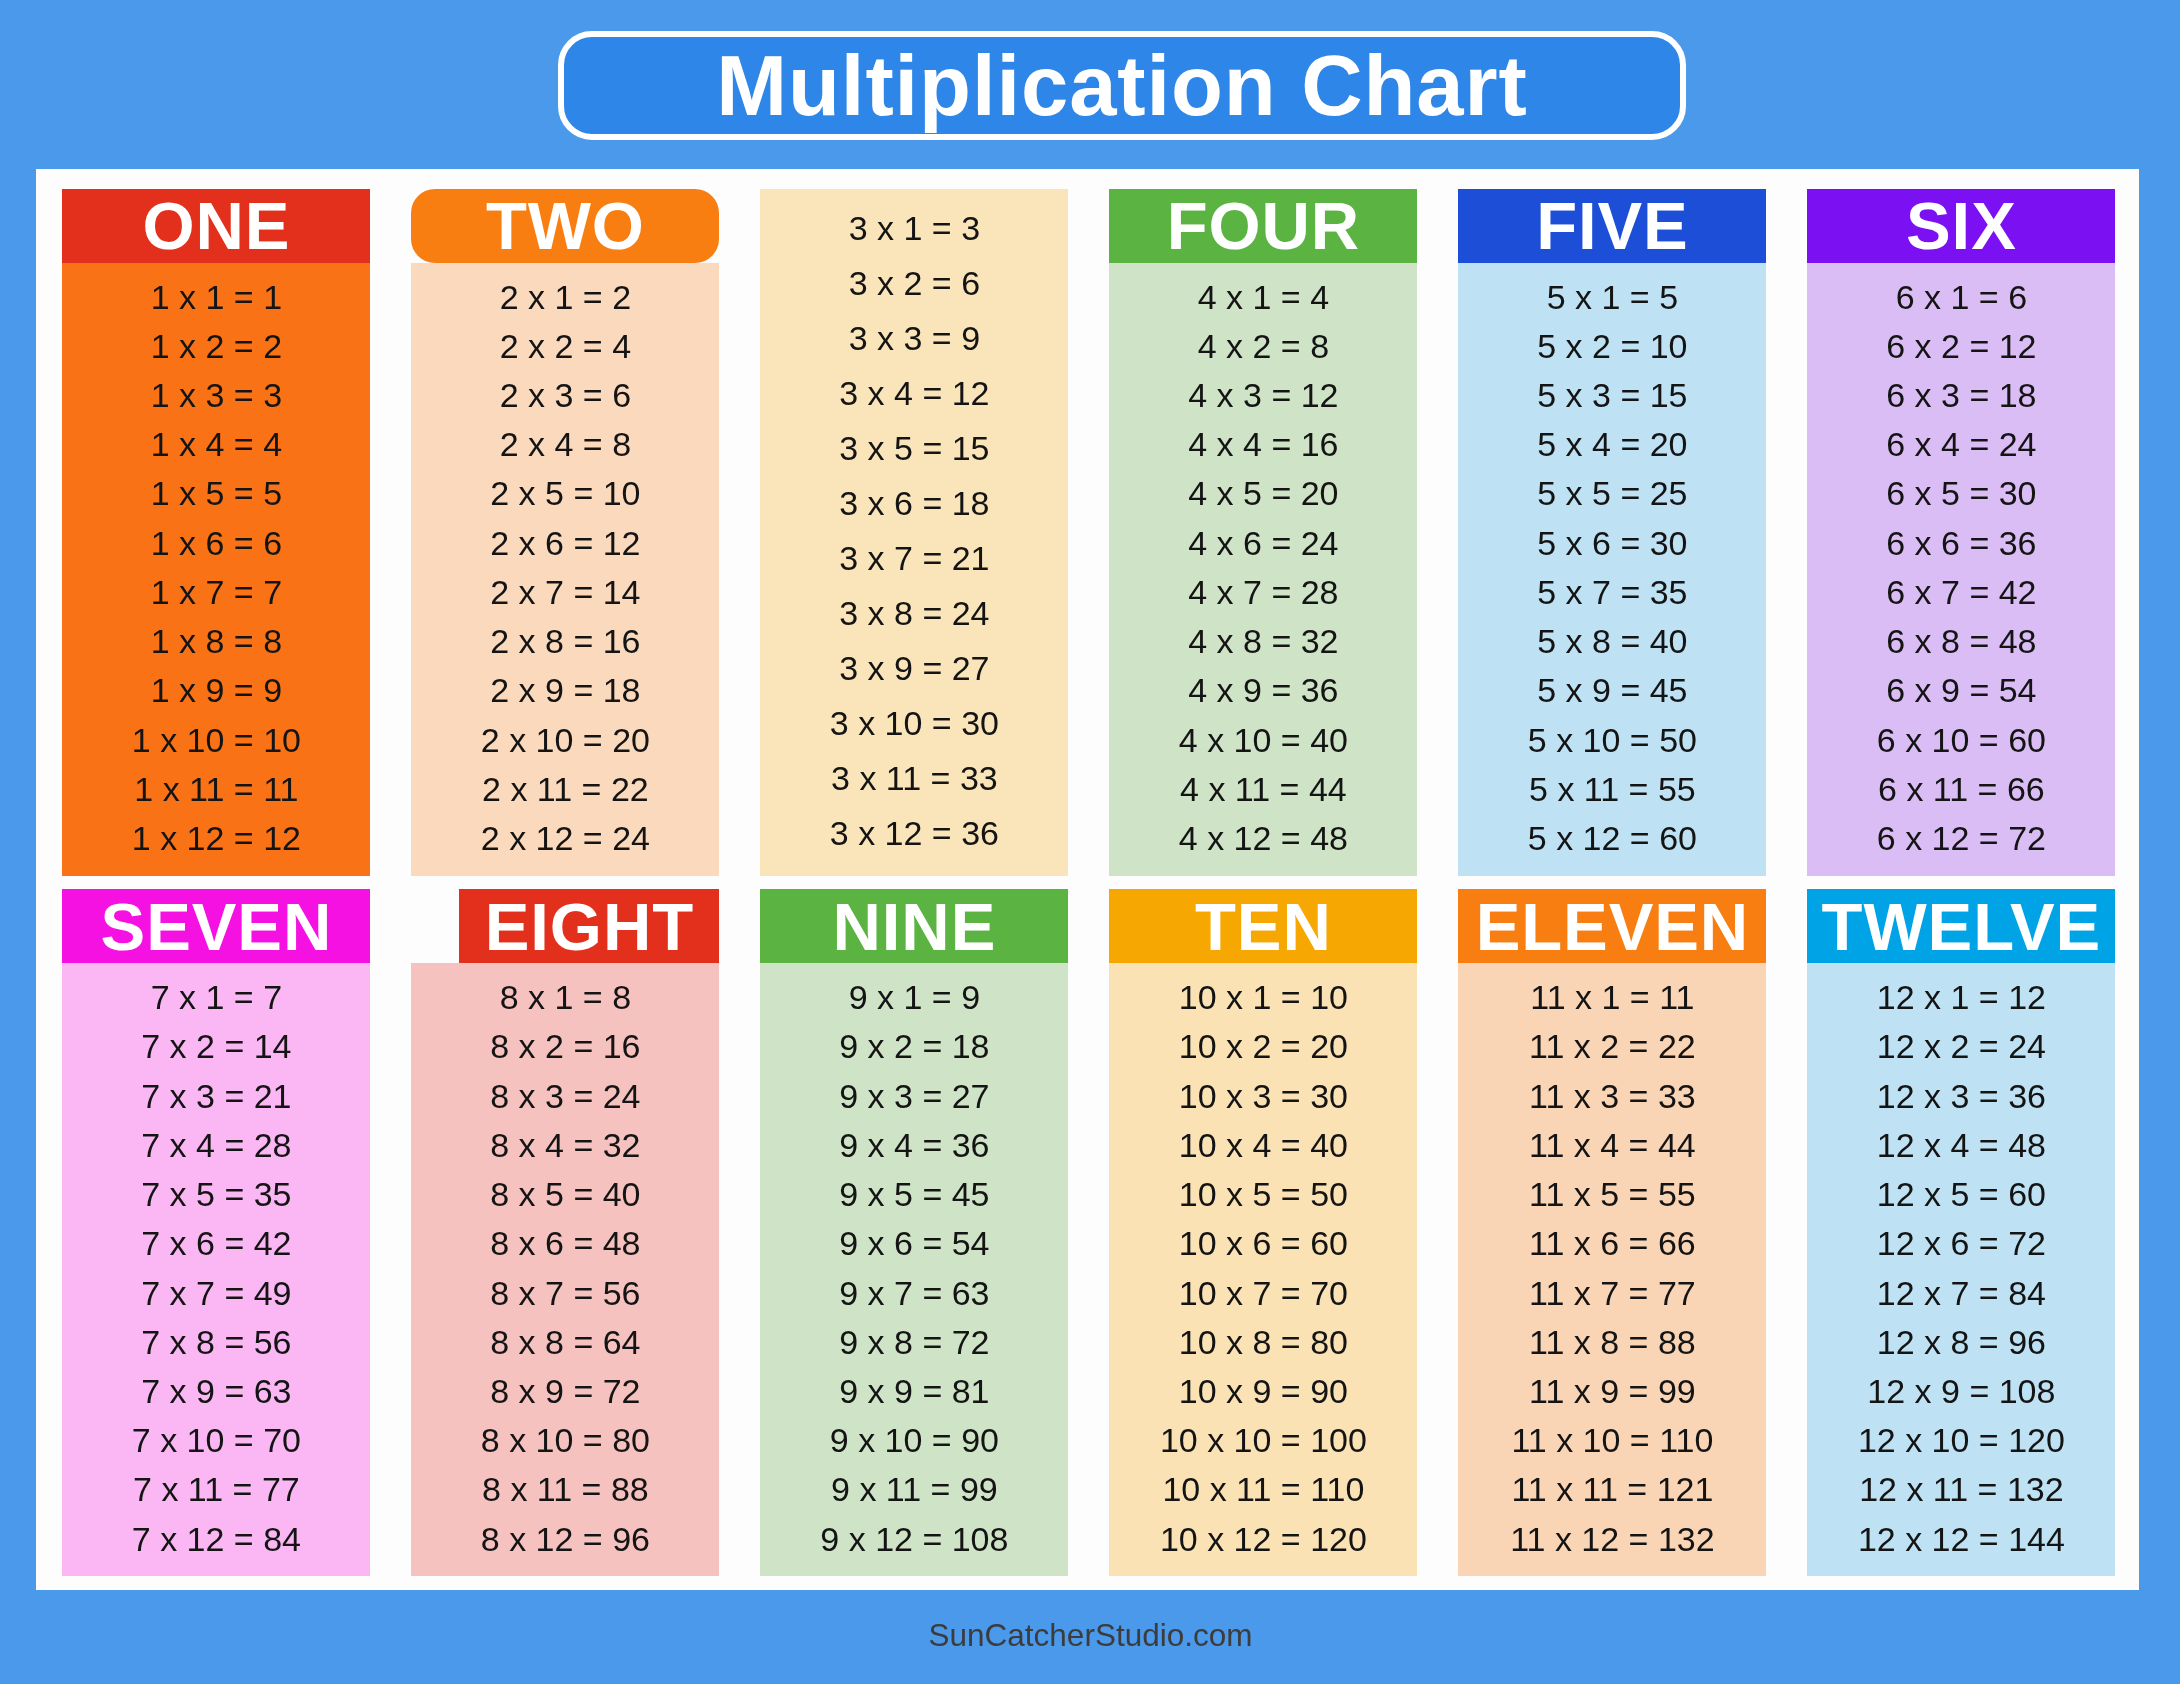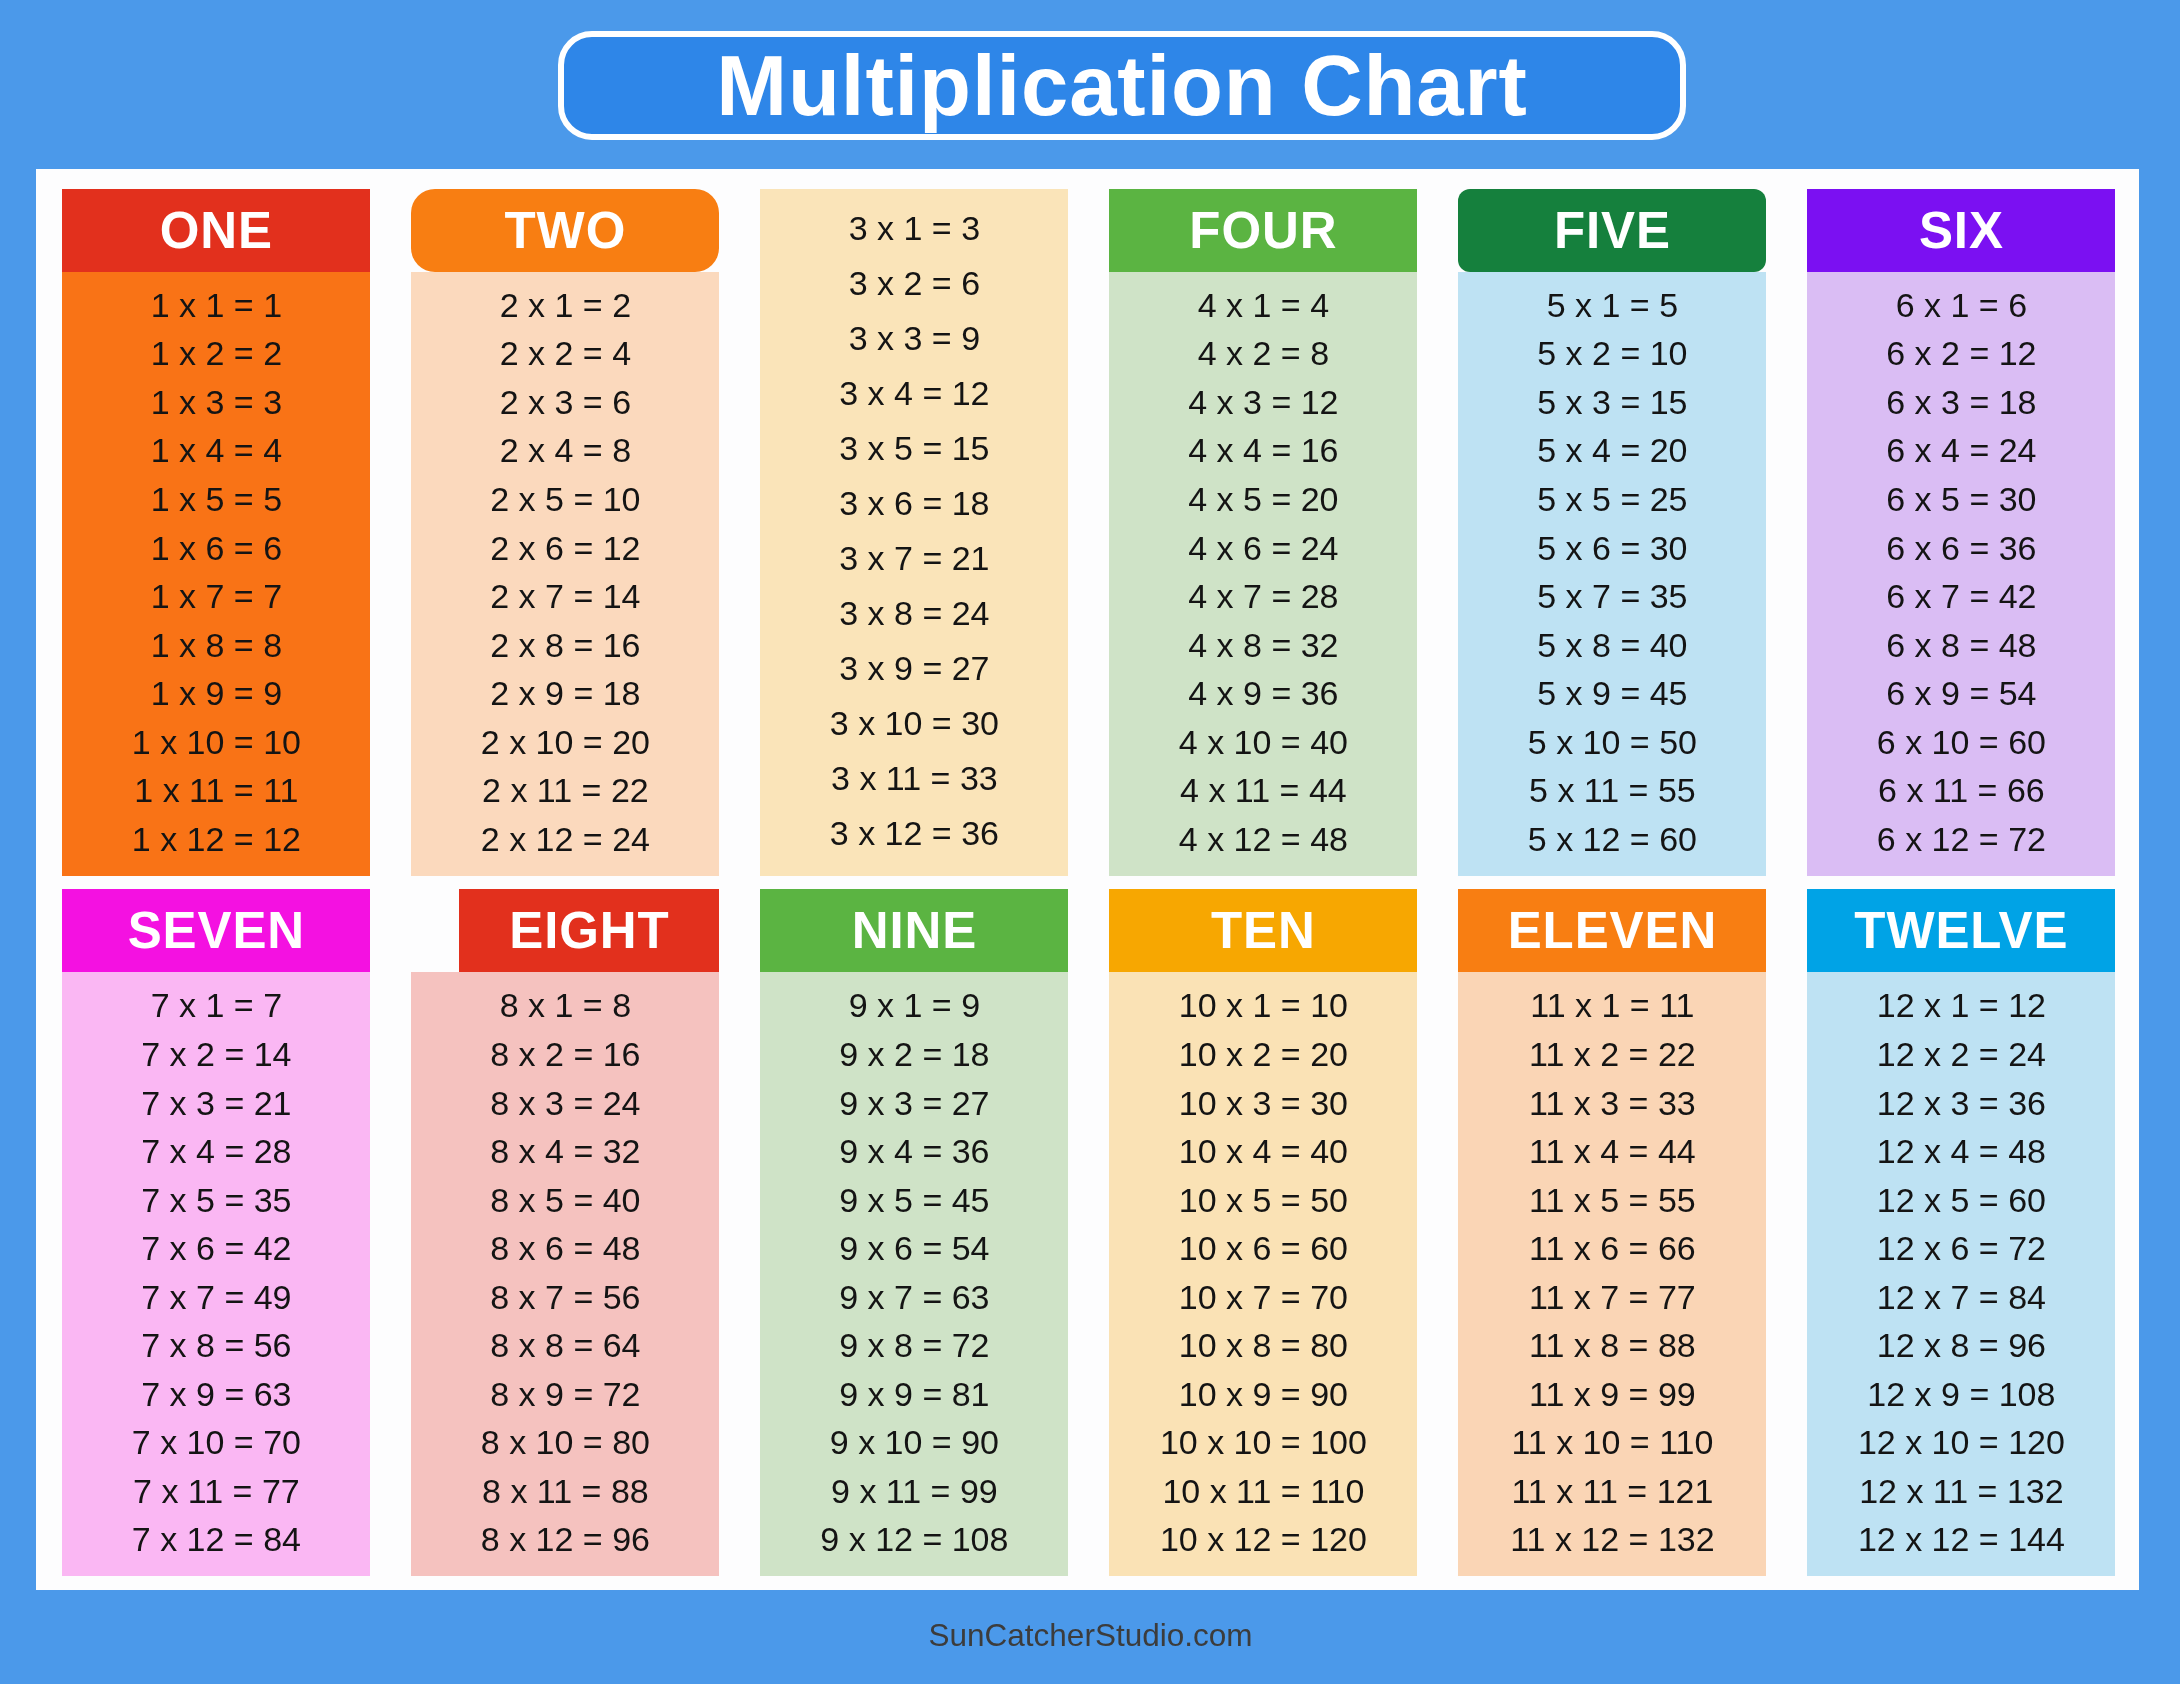--- a/index.html
+++ b/index.html
@@ -44,28 +44,28 @@
   }
   .grid {
     display: grid;
     grid-template-columns: repeat(6, 308px);
     grid-auto-rows: 687px;
     column-gap: 41px;
     row-gap: 13.6px;
   }
   .card { display: flex; flex-direction: column; }
   .card-header {
-    height: 83px;
+    height: 74px;
     flex: none;
     display: flex;
     align-items: center;
     justify-content: center;
     color: #FFFFFF;
     font-weight: bold;
-    font-size: 51px;
+    font-size: 67px;
     letter-spacing: 0.9px;
   }
   .card-body {
     flex: 1;
     display: flex;
     flex-direction: column;
     justify-content: space-evenly;
     padding: 3.4px 0 5.1px 0;
   }
   .fact {
@@ -157,21 +157,21 @@
             <div class="fact">4 x 6 = 24</div>
             <div class="fact">4 x 7 = 28</div>
             <div class="fact">4 x 8 = 32</div>
             <div class="fact">4 x 9 = 36</div>
             <div class="fact">4 x 10 = 40</div>
             <div class="fact">4 x 11 = 44</div>
             <div class="fact">4 x 12 = 48</div>
           </div>
         </section>
         <section class="card">
-          <div class="card-header" style="background: #15803d; border-radius: 12px;">FIVE</div>
+          <div class="card-header" style="background: #1d4ed8;">FIVE</div>
           <div class="card-body" style="background: rgb(190, 226, 243);">
             <div class="fact">5 x 1 = 5</div>
             <div class="fact">5 x 2 = 10</div>
             <div class="fact">5 x 3 = 15</div>
             <div class="fact">5 x 4 = 20</div>
             <div class="fact">5 x 5 = 25</div>
             <div class="fact">5 x 6 = 30</div>
             <div class="fact">5 x 7 = 35</div>
             <div class="fact">5 x 8 = 40</div>
             <div class="fact">5 x 9 = 45</div>

